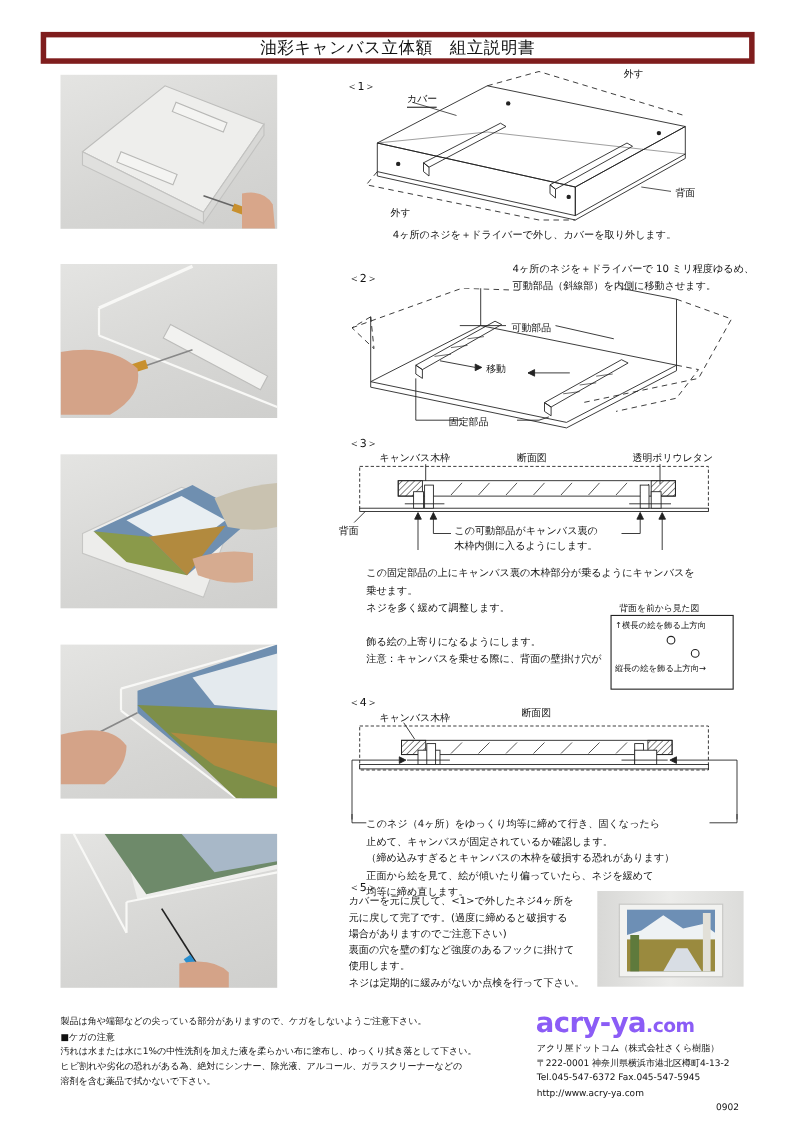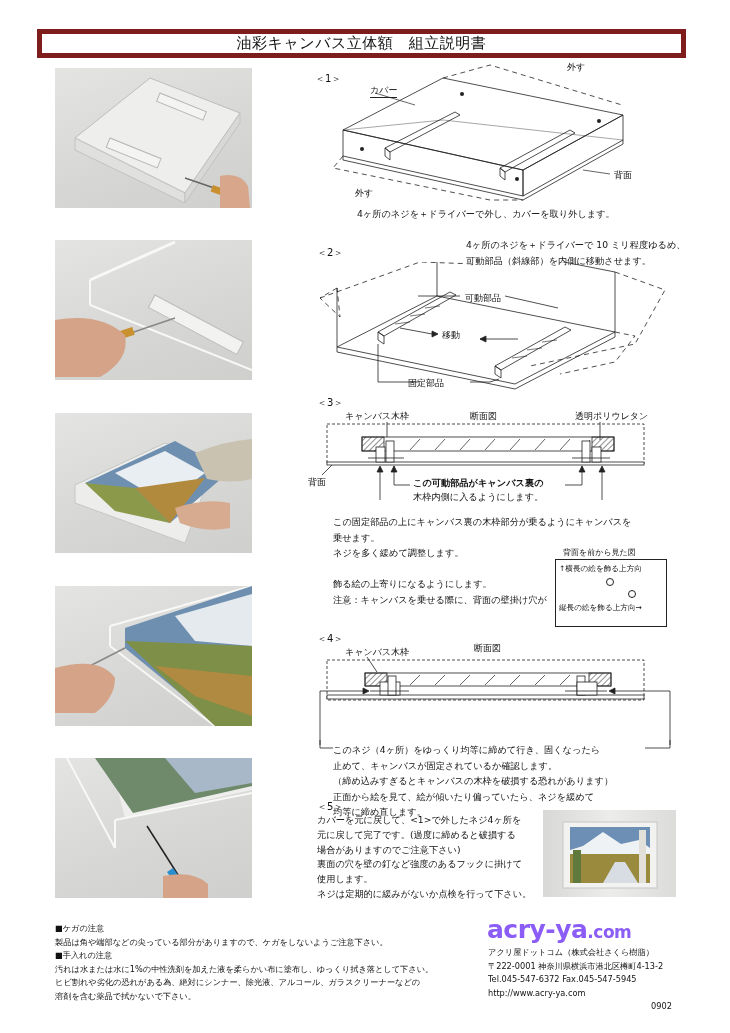--- a/index.html
+++ b/index.html
@@ -201,21 +201,21 @@
     <polyline points="74,46 74,65 90,65" fill="none"></polyline>
       <polygon points="71,52 74,46 77,52" fill="#222"></polygon>
     <polyline points="262,46 262,65 245,65" fill="none"></polyline>
       <polygon points="259,52 262,46 265,52" fill="#222"></polygon>
     <line x1="67" y1="2" x2="67" y2="17"></line>
       <line x1="280" y1="2" x2="280" y2="20"></line>
     <line x1="2" y1="55" x2="12" y2="45"></line>
   </g>
 </svg>
 <div class="abs lbl" style="left:308px;top:476px;">背面</div>
-<div class="abs txt" style="left:413px;top:475px;font-weight:bold;">この可動部品がキャンバス裏の</div>
+<div class="abs txt" style="left:413px;top:475px;">この可動部品がキャンバス裏の</div>
 <div class="abs txt" style="left:413px;top:489px;">木枠内側に入るようにします。</div>
 <div class="abs" style="left:333px;top:514px;">
   <div class="txt">この固定部品の上にキャンバス裏の木枠部分が乗るようにキャンバスを</div>
   <div class="txt">乗せます。</div>
   <div class="txt">ネジを多く緩めて調整します。</div>
   <div class="txt" style="height:15.5px;"></div>
   <div class="txt">飾る絵の上寄りになるようにします。</div>
   <div class="txt">注意：キャンバスを乗せる際に、背面の壁掛け穴が</div>
 </div>
 <div class="abs lbl" style="left:563px;top:547px;font-size:8px;">背面を前から見た図</div>
@@ -287,23 +287,22 @@
     <rect x="27" y="17" width="80" height="56" fill="#6d8fb5"></rect>
     <polygon points="40,36 60,22 78,34 96,30 107,38 107,45 27,45 27,40" fill="#eef2f4"></polygon>
     <rect x="27" y="44" width="80" height="29" fill="#9a8a3e"></rect>
     <polygon points="60,73 95,73 82,52 72,52" fill="#d8dde4"></polygon>
     <rect x="30" y="40" width="8" height="33" fill="#5f7a3c"></rect>
     <rect x="96" y="20" width="7" height="53" fill="#e2e0d8"></rect>
   </svg>
 </div>
 
 <div class="abs" style="left:55px;top:922px;">
+  <div class="notes">製品は角や端部などの尖っている部分がありますので、ケガをしないようご注意下さい。</div>
   <div class="notes">■ケガの注意</div>
-  <div class="notes">製品は角や端部などの尖っている部分がありますので、ケガをしないようご注意下さい。</div>
-  <div class="notes">■手入れの注意</div>
   <div class="notes">汚れは水または水に1%の中性洗剤を加えた液を柔らかい布に塗布し、ゆっくり拭き落として下さい。</div>
   <div class="notes">ヒビ割れや劣化の恐れがある為、絶対にシンナー、除光液、アルコール、ガラスクリーナーなどの</div>
   <div class="notes">溶剤を含む薬品で拭かないで下さい。</div>
 </div>
 
 <div class="abs logo" style="left:487px;top:915px;"><span>acry-ya</span><span class="dot">.com</span></div>
 <div class="abs" style="left:488px;top:946px;">
   <div class="addr">アクリ屋ドットコム（株式会社さくら樹脂）</div>
   <div class="addr">〒222-0001 神奈川県横浜市港北区樽町4-13-2</div>
   <div class="addr">Tel.045-547-6372  Fax.045-547-5945</div>

